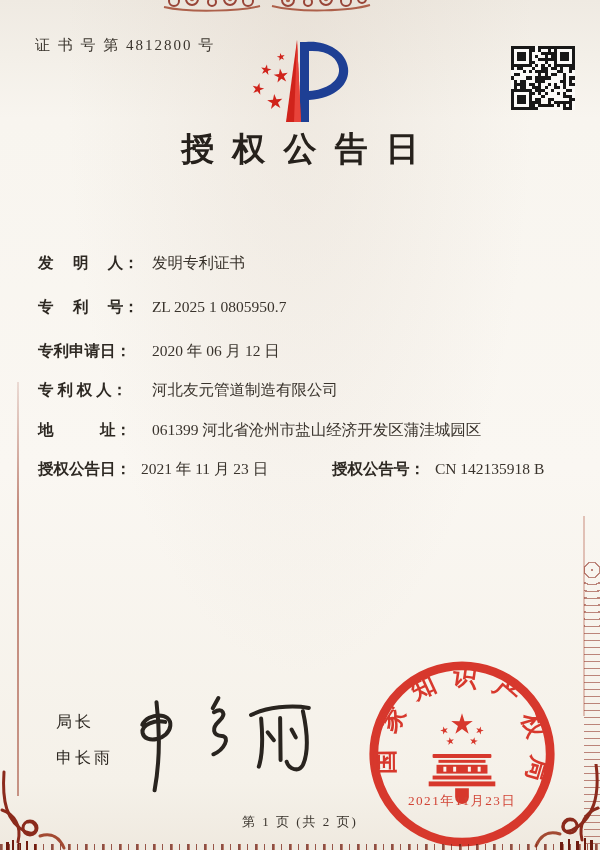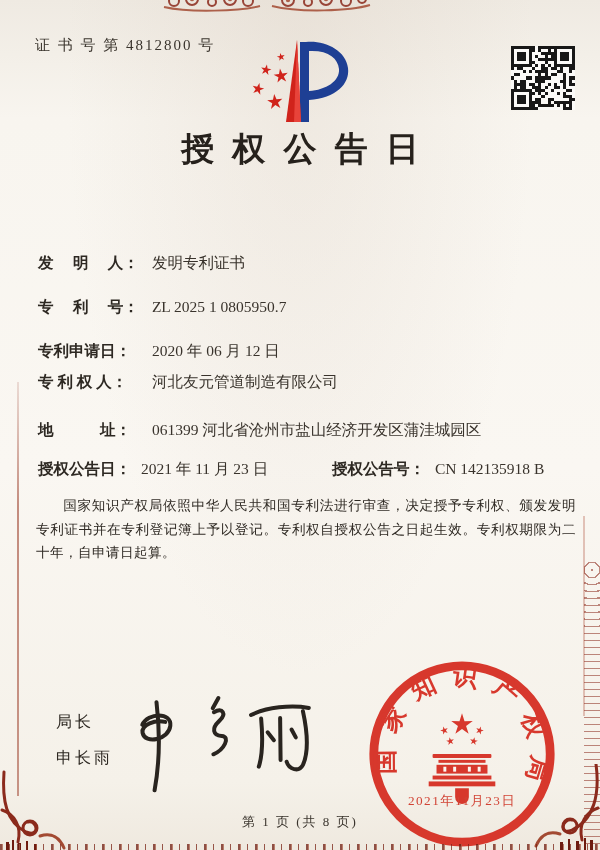--- a/index.html
+++ b/index.html
@@ -345,37 +345,36 @@
     <span class="val">发明专利证书</span>
   </div>
   <div class="abs field" style="top:297px">
     <span class="lab">专　 利 　号：</span>
     <span class="val">ZL 2025 1 0805950.7</span>
   </div>
   <div class="abs field" style="top:341px">
     <span class="lab">专利申请日：</span>
     <span class="val">2020 年 06 月 12 日</span>
   </div>
-  <div class="abs field" style="top:372px">
+  <div class="abs field" style="top:380px">
     <span class="lab">专 利 权 人：</span>
     <span class="val">河北友元管道制造有限公司</span>
   </div>
   <div class="abs field" style="top:420px">
     <span class="lab">地　　　址：</span>
     <span class="val">061399 河北省沧州市盐山经济开发区蒲洼城园区</span>
   </div>
   <div class="abs field grant" style="top:459px">
     <span class="lab">授权公告日：</span>
     <span class="val">2021 年 11 月 23 日</span>
     <span class="lab" style="margin-left:60px">授权公告号：</span>
     <span class="val">CN 142135918 B</span>
   </div>
 
   <div class="abs body-text">
-    <p>国家知识产权局依照中华人民共和国专利法进行审查，决定授予专利权、颁发发明专利证书并在专利登记簿上予以登记。专利权自授权公告之日起生效。专利权期限为二十年，自申请日起算。</p>
   </div>
 
   <div class="abs signer" style="top:712px">局长</div>
   <div class="abs signer" style="top:748px">申长雨</div>
 
   <svg class="abs sig-svg" viewBox="0 0 210 108" aria-hidden="true">
     <g fill="none" stroke="#29241f" stroke-width="4" stroke-linecap="round" stroke-linejoin="round" transform="rotate(-2 105 54)">
 
       <path d="M27,32 C33,20 57,20 55,34 C53,48 29,52 27,40 C26,32 40,27 50,30"></path>
       <path d="M42,10 C44,34 44,66 37,98"></path>
@@ -418,21 +417,21 @@
       <g fill="#fbf8f3">
         <rect x="81" y="113" width="3" height="5"></rect>
           <rect x="91" y="113" width="3" height="5"></rect>
         <rect x="106" y="113" width="3" height="5"></rect>
           <rect x="116" y="113" width="3" height="5"></rect>
       </g>
       <text x="100" y="152" text-anchor="middle" font-size="13.5" fill="#cf3526" letter-spacing="1.5" font-family="'Liberation Serif',serif">2021年11月23日</text>
     </g>
   </svg>
 
-  <div class="abs footer">第 1 页 (共 8 页)</div>
+  <div class="abs footer">第 1 页 (共 2 页)</div>
 
   <div class="abs left-line"></div>
   <div class="abs right-line"></div>
   <div class="abs right-lace"></div>
 
   <svg class="abs corner" style="left:0;top:770px;width:72px;height:80px" viewBox="0 0 72 80" aria-hidden="true">
     <g fill="none" stroke="#8b2a1c" stroke-width="3" stroke-linecap="round">
       <path d="M4,2 C2,30 6,52 26,62 C40,68 38,50 28,52"></path>
       <path d="M2,40 C14,44 22,56 18,72"></path>
       <circle cx="30" cy="58" r="7"></circle>

